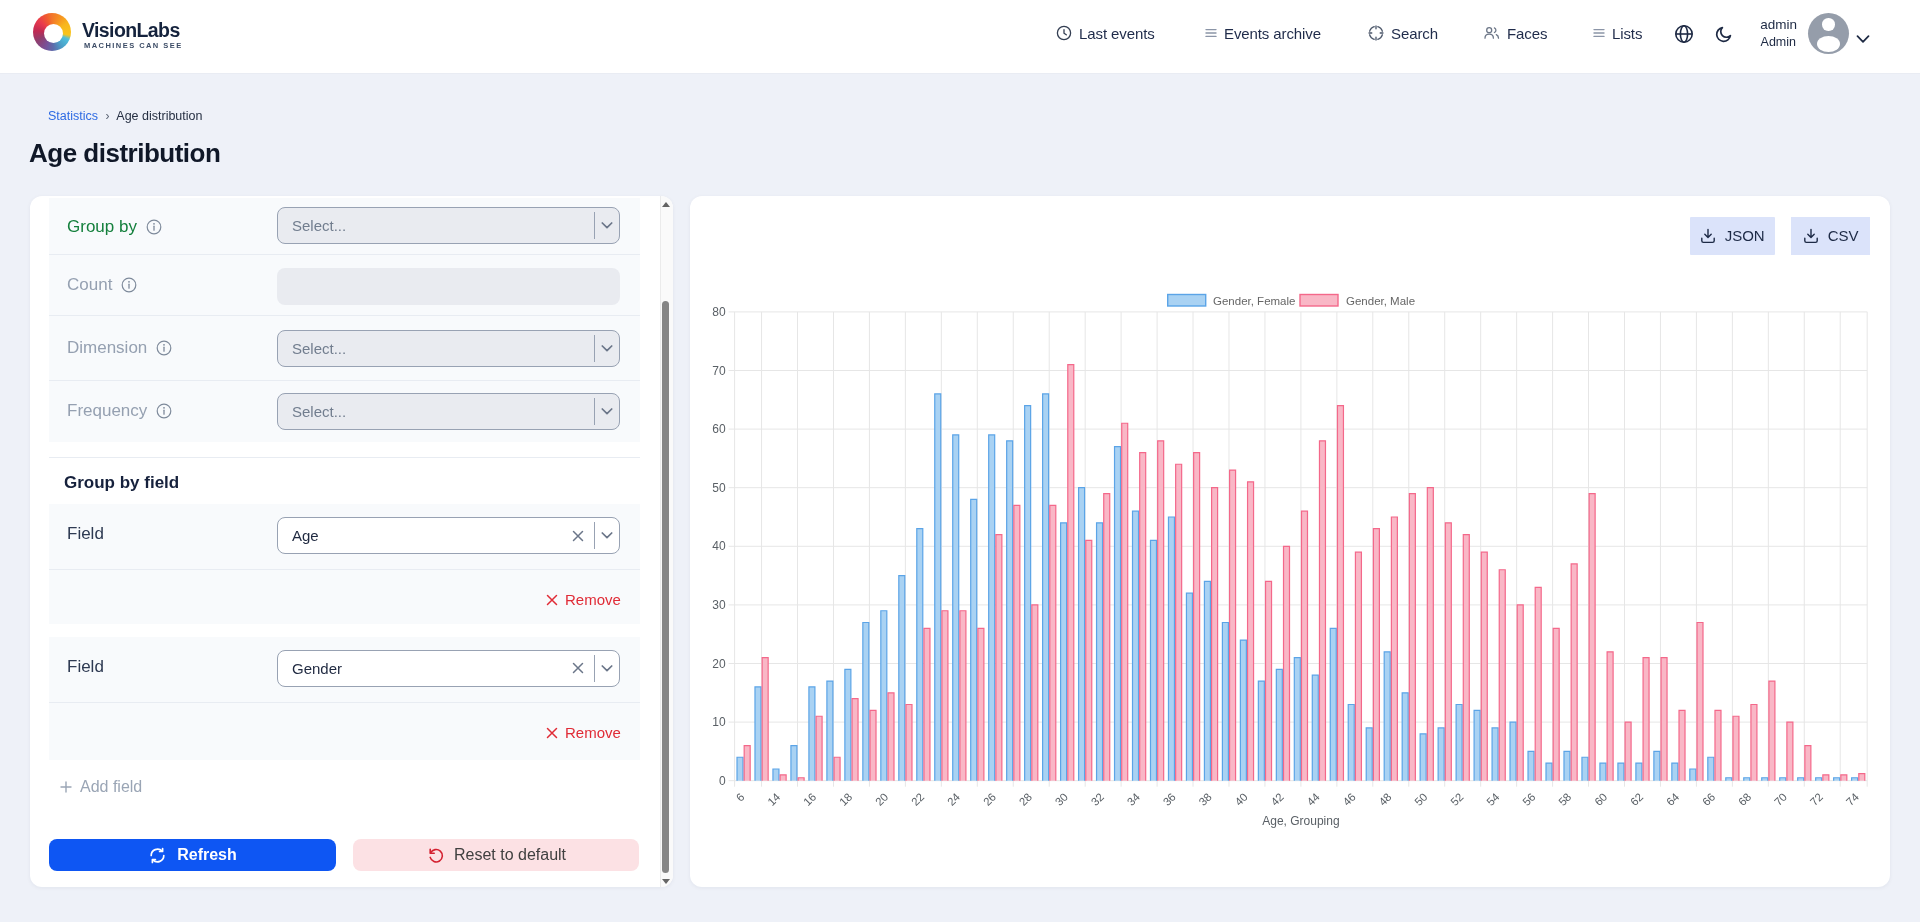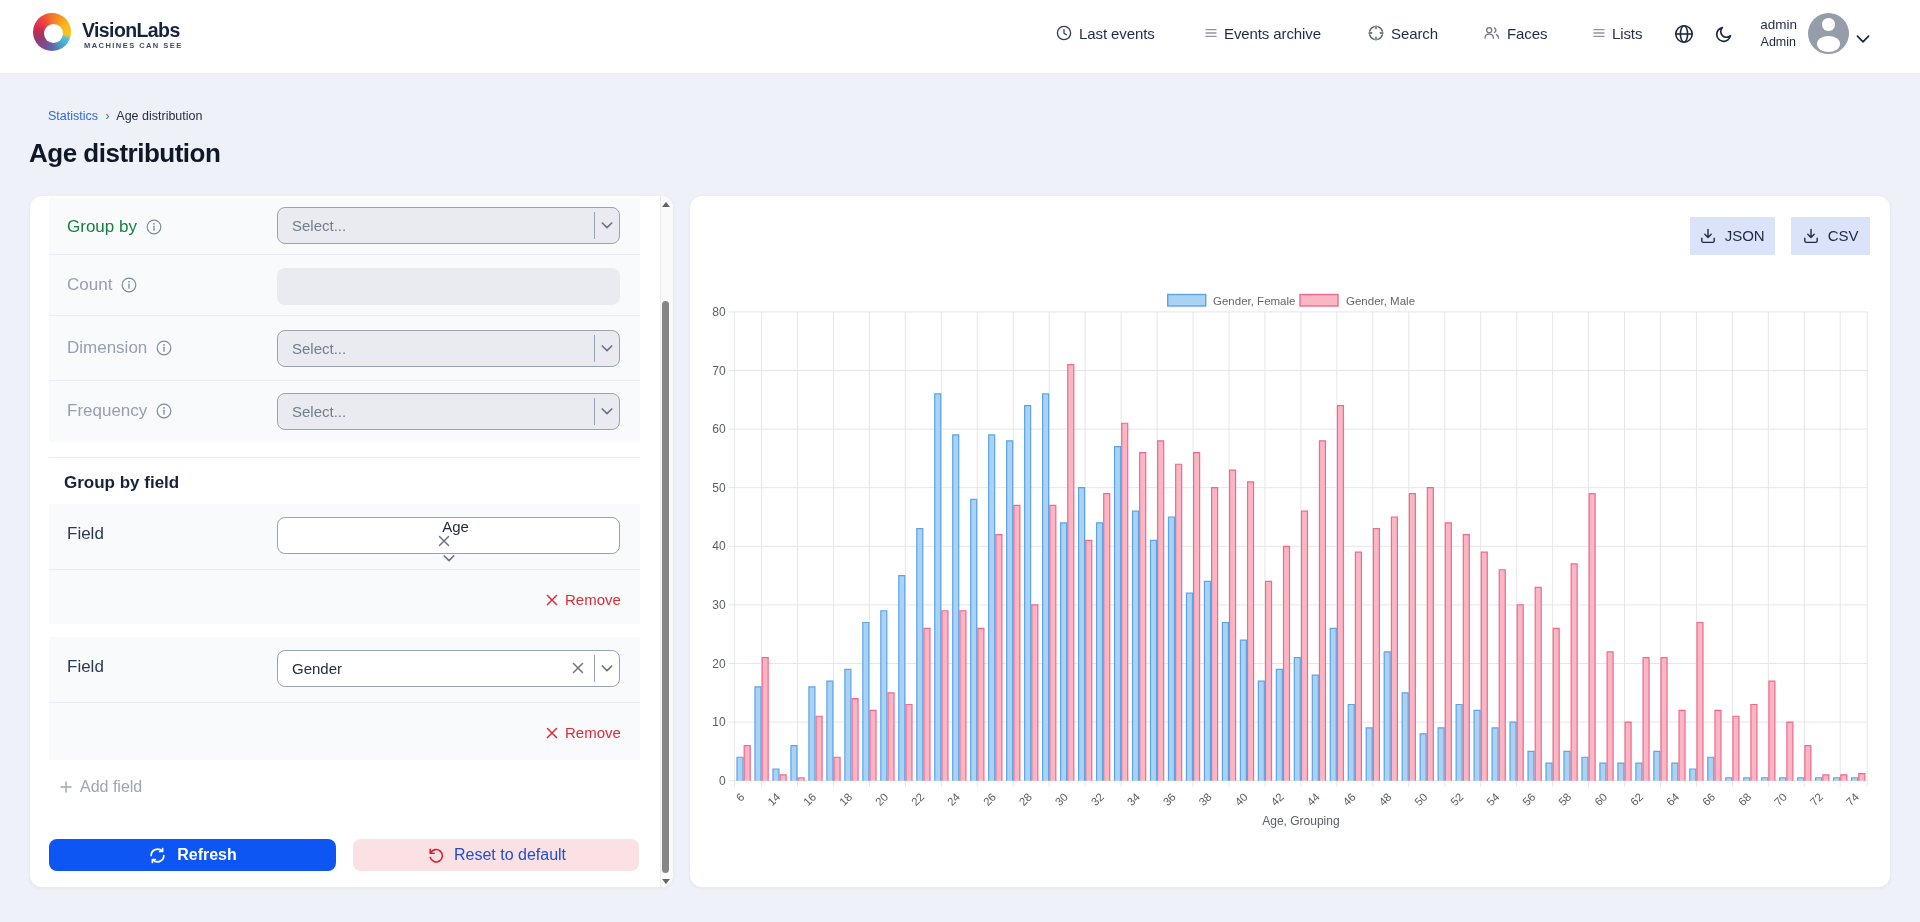--- a/index.html
+++ b/index.html
@@ -127,21 +127,21 @@
           <path d="M1.3 1 6 5.7 10.7 1" stroke="#6b7689" stroke-width="1.7" stroke-linecap="round" stroke-linejoin="round"></path>
         </svg>
       </span>
     </div>
 
   <div class="abs" style="left:34px;top:277px;font-size:17px;font-weight:700;color:#16213c">Group by field</div>
 
   <div class="abs" style="left:19px;top:308px;width:591px;height:120px;background:#f8fafc"></div>
   <div class="abs" style="left:19px;top:373px;width:591px;height:1px;background:#e8ecf2"></div>
   <div class="abs" style="left:37px;top:328px;font-size:17px;color:#2e3a52">Field</div>
-  <div style="position:absolute;left:247px;top:321px;width:343px;height:37px;background:#fff;border:1px solid #98a2b3;border-radius:8px;display:flex;align-items:center;box-sizing:border-box;flex-direction:column;">
+  <div style="position:absolute;left:247px;top:321px;width:343px;height:37px;background:#fff;border:1px solid #98a2b3;border-radius:8px;display:flex;align-items:center;box-sizing:border-box;">
       <span style="flex:1;padding-left:14px;font-size:15px;color:#1f2940">Age</span>
       <span style="display:flex;align-items:center;padding-right:10px">
         <svg width="12" height="12" viewBox="0 0 12 12" fill="none">
           <path d="M1.5 1.5l9 9M10.5 1.5l-9 9" stroke="#6b7689" stroke-width="1.5" stroke-linecap="round"></path>
         </svg>
       </span>
       <span style="width:1px;align-self:stretch;margin:4px 0;background:#98a2b3"></span>
       <span style="display:flex;align-items:center;justify-content:center;width:24px">
         <svg width="12" height="7" viewBox="0 0 12 7" fill="none">
           <path d="M1.3 1 6 5.7 10.7 1" stroke="#6b7689" stroke-width="1.7" stroke-linecap="round" stroke-linejoin="round"></path>
@@ -187,21 +187,21 @@
     </div>
 
   <div class="abs" style="left:19px;top:643px;width:287px;height:32px;background:#0e56f3;border-radius:8px;display:flex;align-items:center;justify-content:center;gap:10px;color:#fff;font-size:16px;font-weight:600">
       <svg width="19" height="19" viewBox="0 0 19 19" fill="none">
         <path d="M15.8 9.5a6.3 6.3 0 0 1-10.9 4.3M3.2 9.5a6.3 6.3 0 0 1 10.9-4.3" stroke="#fff" stroke-width="1.7" stroke-linecap="round"></path>
         <path d="M14.6 2.5v3l-3 0" stroke="#fff" stroke-width="1.7" stroke-linecap="round" stroke-linejoin="round" fill="none"></path>
         <path d="M4.4 16.5v-3l3 0" stroke="#fff" stroke-width="1.7" stroke-linecap="round" stroke-linejoin="round" fill="none"></path>
       </svg>
       <span>Refresh</span>
     </div>
-  <div class="abs" style="left:323px;top:643px;width:286px;height:32px;background:#fce1e4;border-radius:8px;display:flex;align-items:center;justify-content:center;gap:10px;color:#1d4ed8;font-size:16px">
+  <div class="abs" style="left:323px;top:643px;width:286px;height:32px;background:#fce1e4;border-radius:8px;display:flex;align-items:center;justify-content:center;gap:10px;color:#404040;font-size:16px">
       <svg width="18" height="18" viewBox="0 0 18 18" fill="none">
         <path d="M4.2 3.2v4h4" stroke="#d42030" stroke-width="1.6" stroke-linecap="round" stroke-linejoin="round"></path>
         <path d="M4.6 7a6.2 6.2 0 1 1-.4 4.4" stroke="#d42030" stroke-width="1.6" stroke-linecap="round"></path>
       </svg>
       <span>Reset to default</span>
     </div>
 
   <div class="abs" style="left:629.5px;top:0;width:13.5px;height:691px;background:#fafafa;border-left:1px solid #ebebeb;border-radius:0 12px 12px 0"></div>
   <div class="abs" style="left:631.5px;top:5.5px;width:0;height:0;border-left:4.5px solid transparent;border-right:4.5px solid transparent;border-bottom:5.5px solid #636363"></div>
   <div class="abs" style="left:631.7px;top:683px;width:0;height:0;border-left:4.6px solid transparent;border-right:4.6px solid transparent;border-top:5.6px solid #666"></div>

